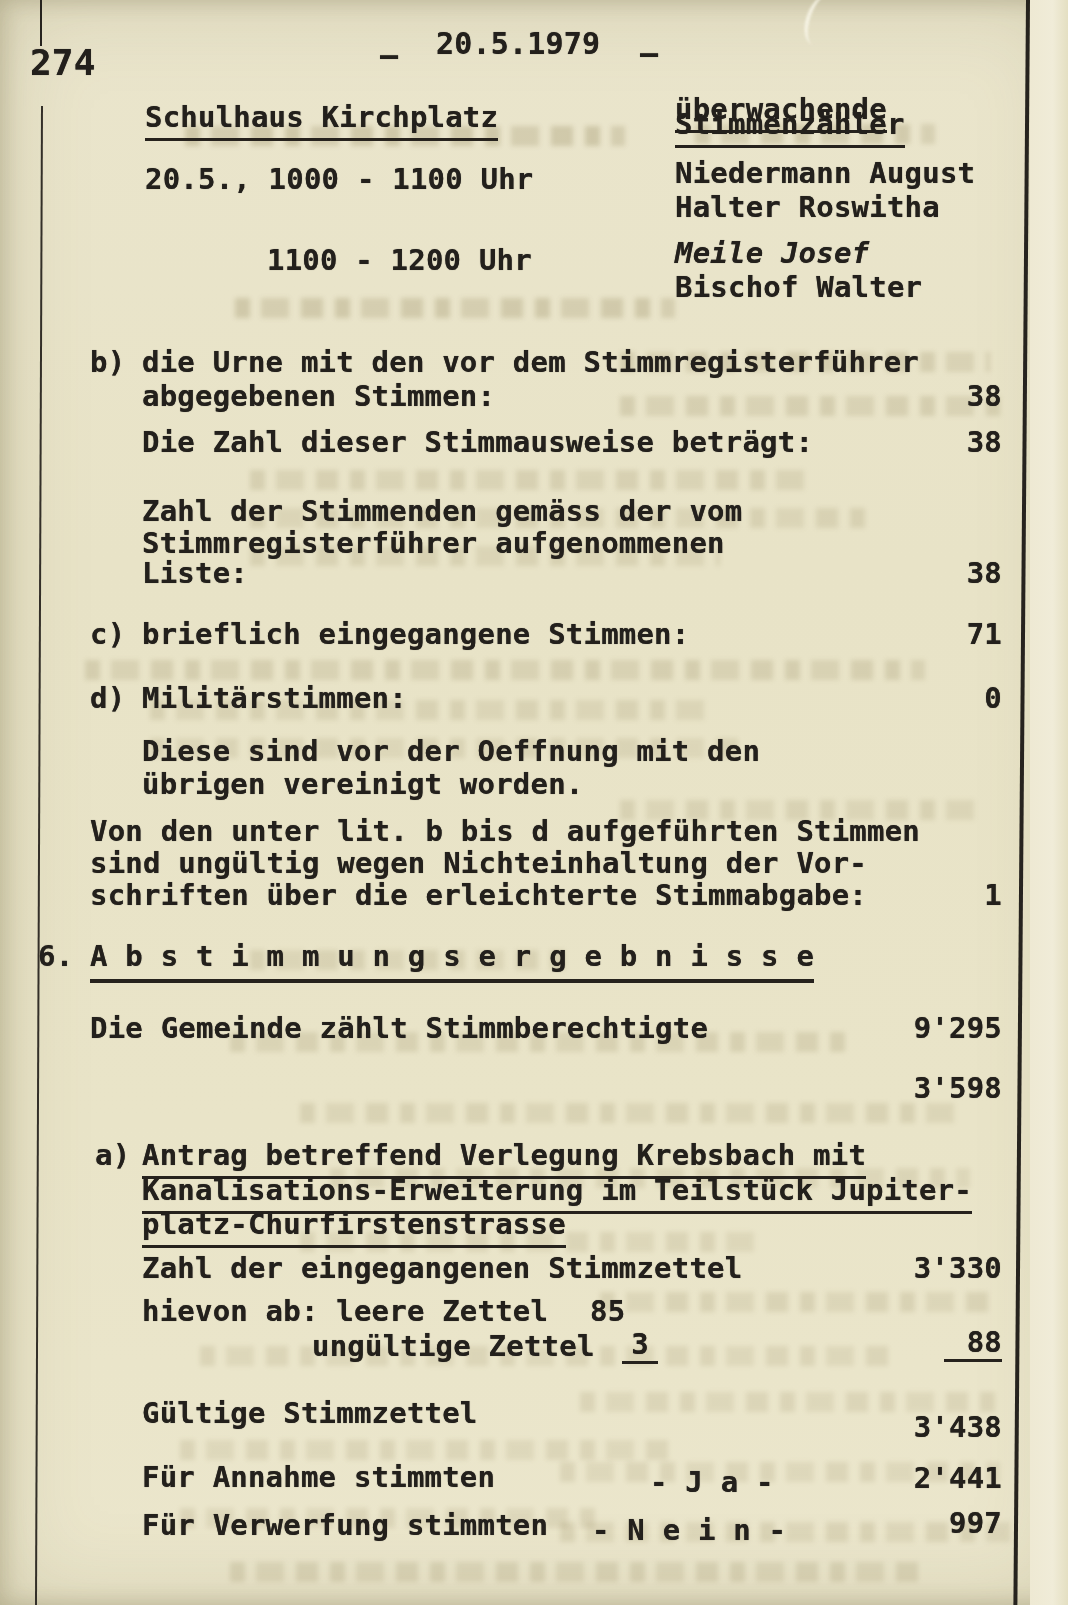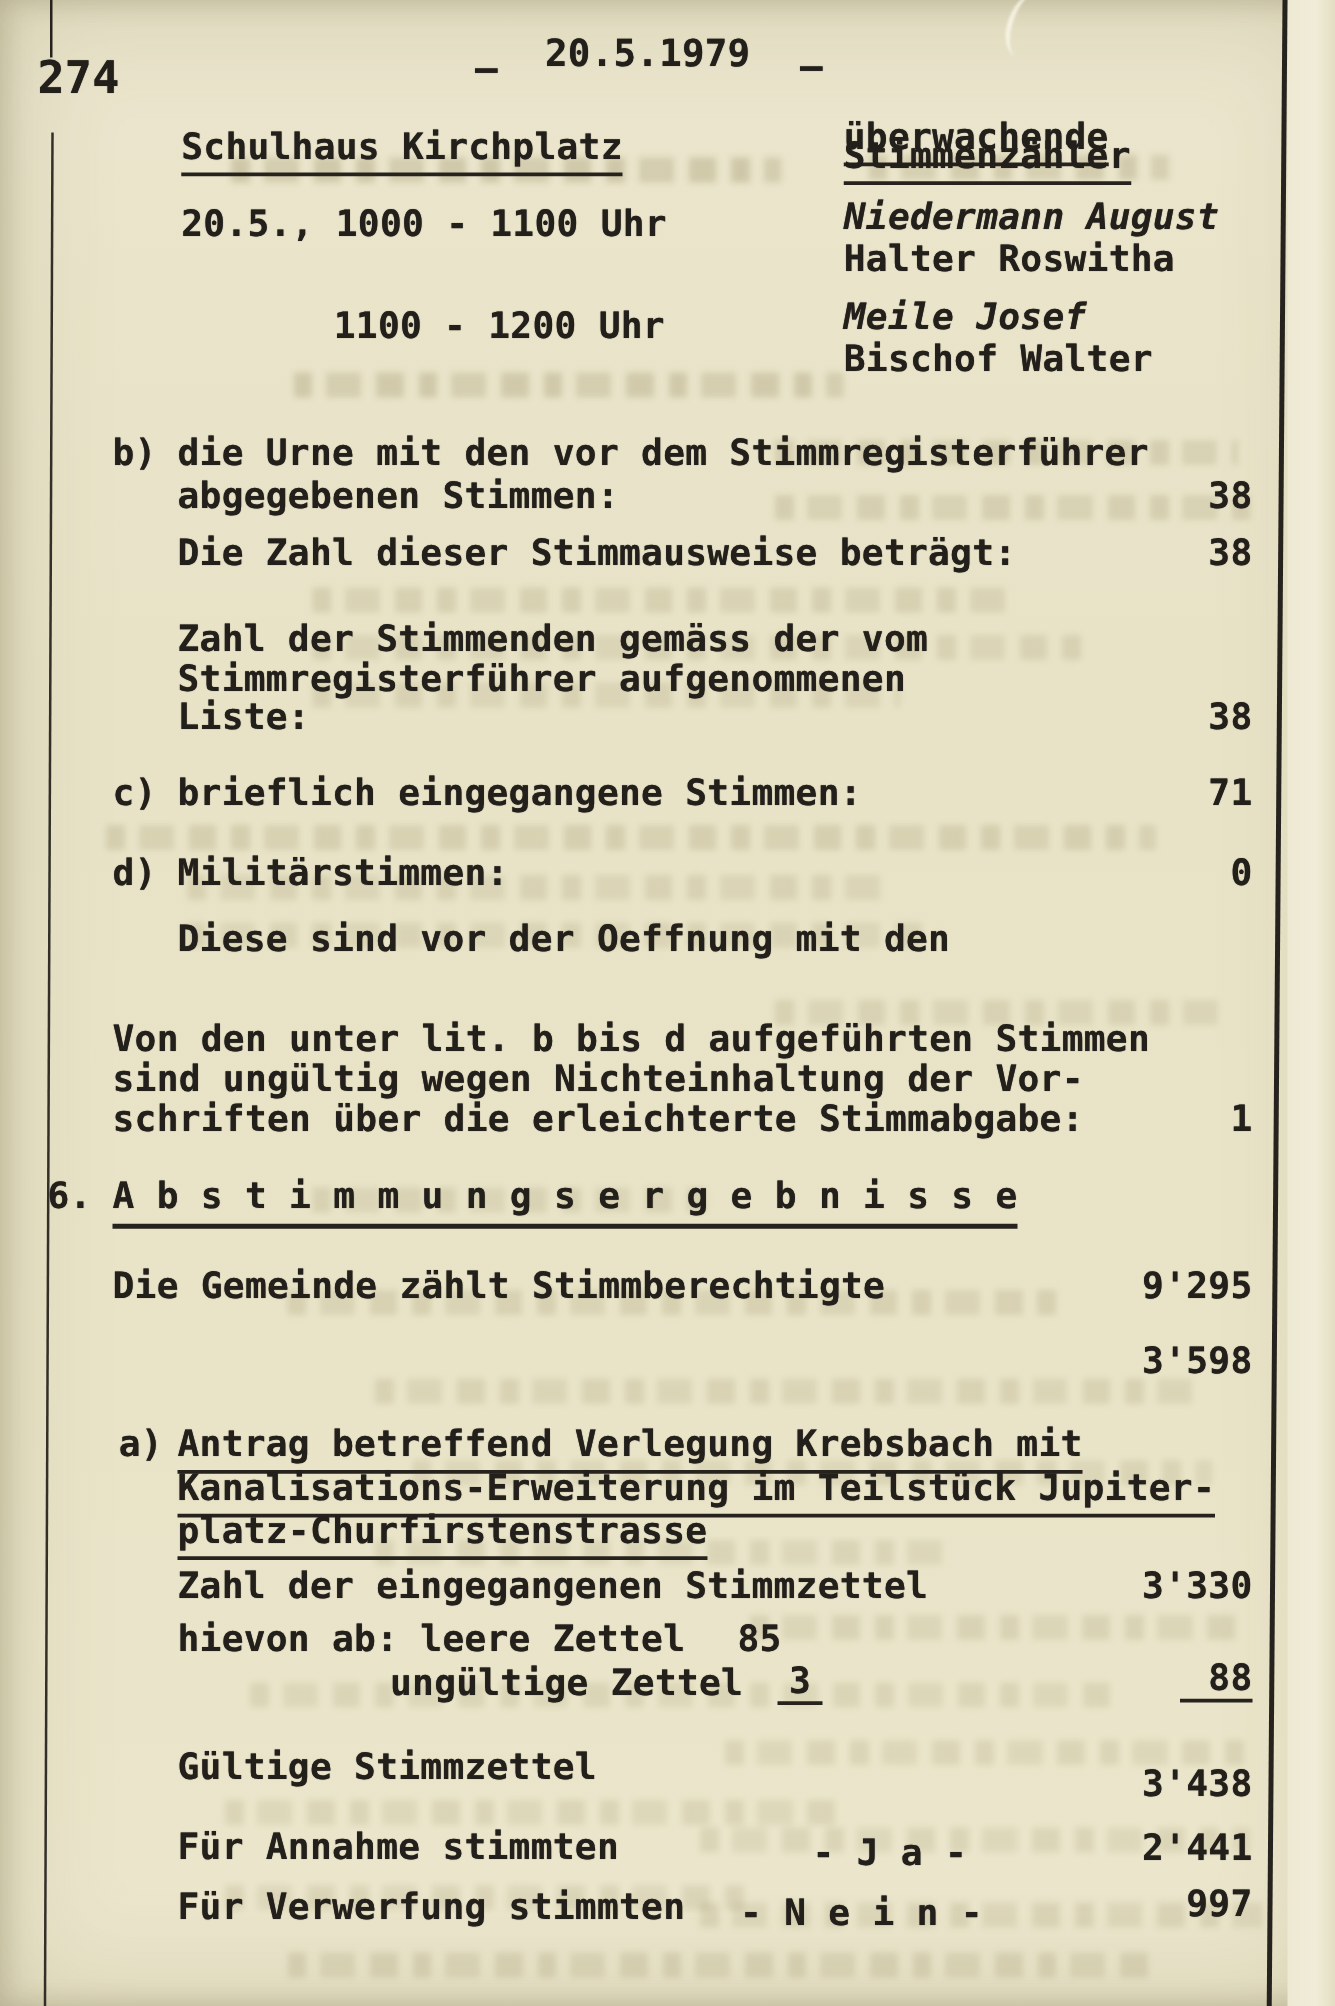--- a/index.html
+++ b/index.html
@@ -79,21 +79,21 @@
   <div class="t big" style="left:30px;top:44px;">274</div>
   <div class="t date" style="left:380px;top:40px;">–</div>
   <div class="t date" style="left:436px;top:28px;">20.5.1979</div>
   <div class="t date" style="left:640px;top:38px;">–</div>
 
   <div class="t" style="left:675px;top:73px;margin-top:21px;"><span class="ul">überwachende</span></div>
   <div class="t" style="left:145px;top:102px;"><span class="ul">Schulhaus Kirchplatz</span></div>
   <div class="t" style="left:675px;top:109px;text-align:center;"><span class="ul">Stimmenzähler</span></div>
 
   <div class="t" style="left:145px;top:164px;">20.5., 1000 - 1100 Uhr</div>
-  <div class="t" style="left:675px;top:158px;font-style:italic;">Niedermann August</div>
+  <div class="t" style="left:675px;top:158px;">Niedermann August</div>
   <div class="t" style="left:675px;top:192px;">Halter Roswitha</div>
 
   <div class="t" style="left:267px;top:245px;">1100 - 1200 Uhr</div>
   <div class="t" style="left:675px;top:238px;font-style:italic;">Meile Josef</div>
   <div class="t" style="left:675px;top:272px;">Bischof Walter</div>
 
   <div class="t" style="left:90px;top:347px;">b)</div>
   <div class="t" style="left:142px;top:347px;">die Urne mit den vor dem Stimmregisterführer</div>
   <div class="t" style="left:142px;top:381px;">abgegebenen Stimmen:</div>
   <div class="t val" style="left:842px;top:381px;">38</div>
@@ -107,20 +107,21 @@
   <div class="t val" style="left:842px;top:558px;">38</div>
 
   <div class="t" style="left:90px;top:619px;">c)</div>
   <div class="t" style="left:142px;top:619px;">brieflich eingegangene Stimmen:</div>
   <div class="t val" style="left:842px;top:619px;">71</div>
 
   <div class="t" style="left:90px;top:683px;">d)</div>
   <div class="t" style="left:142px;top:683px;">Militärstimmen:</div>
   <div class="t val" style="left:842px;top:683px;">0</div>
   <div class="t" style="left:142px;top:736px;">Diese sind vor der Oeffnung mit den</div>
+  <div class="t" style="left:142px;top:769px;">übrigen vereinigt worden.</div>
 
   <div class="t" style="left:90px;top:816px;">Von den unter lit. b bis d aufgeführten Stimmen</div>
   <div class="t" style="left:90px;top:848px;">sind ungültig wegen Nichteinhaltung der Vor-</div>
   <div class="t" style="left:90px;top:880px;">schriften über die erleichterte Stimmabgabe:</div>
   <div class="t val" style="left:842px;top:880px;">1</div>
 
   <div class="t" style="left:38px;top:941px;">6.</div>
   <div class="t" style="left:90px;top:941px;"><span class="ul2">A b s t i m m u n g s e r g e b n i s s e</span></div>
 
   <div class="t" style="left:90px;top:1013px;">Die Gemeinde zählt Stimmberechtigte</div>

